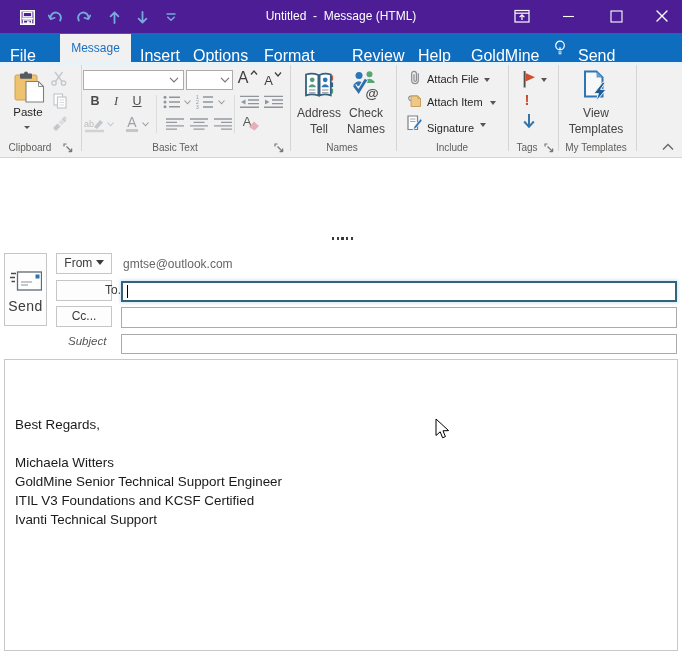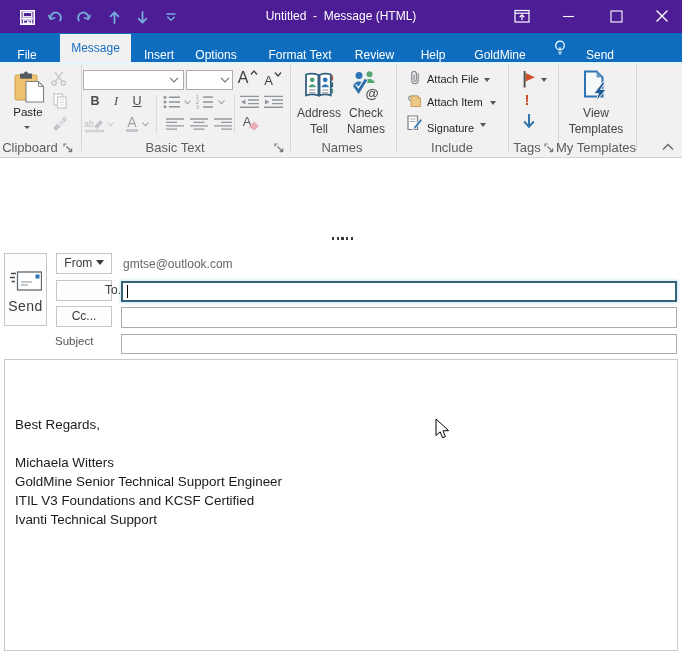--- a/index.html
+++ b/index.html
@@ -3,48 +3,48 @@
 <meta charset="utf-8">
 <style>
 * { margin:0; padding:0; box-sizing:border-box; }
 html,body { width:682px; height:656px; background:#fff; font-family:"Liberation Sans", sans-serif; overflow:hidden; }
 #win { position:relative; width:682px; height:656px; background:#fff; }
 .abs { position:absolute; }
 
 
 #titlebar { position:absolute; left:0; top:0; width:682px; height:33px; background:#4c1d95; }
 #tabrow { position:absolute; left:0; top:33px; width:682px; height:29px; background:#0e6dbe; }
-.tab { position:absolute; top:8px; height:29px; line-height:29px; color:#fff; font-size:12px; text-align:center; }
+.tab { position:absolute; top:8px; height:29px; line-height:29px; color:#fff; font-size:16px; }
 #msgtab { position:absolute; left:60px; top:0.5px; width:71px; height:28.5px; background:#f1f1f1; color:#1a6fc0; font-size:12px; text-align:center; line-height:28px; }
 #title-text { position:absolute; top:0; left:0; width:682px; height:33px; line-height:33px; color:#fff; font-size:12px; text-align:center; }
 
 
 #ribbon { position:absolute; left:0; top:62px; width:682px; height:96px; background:#f1f1f1; border-bottom:1px solid #d4d4d4; }
 .gsep { position:absolute; top:3px; width:1px; height:86px; background:#d5d5d5; }
-.glabel { position:absolute; top:79px; height:14px; font-size:13px; color:#605e5c; text-align:center; line-height:14px; }
+.glabel { position:absolute; top:79px; height:14px; font-size:10px; color:#605e5c; text-align:center; line-height:14px; }
 .btxt { font-size:11px; color:#444; }
 .launcher { position:absolute; top:81px; width:10px; height:10px; }
 
 
 #addin { position:absolute; left:0; top:159px; width:682px; height:46px; background:#fff; }
 #gm-label { position:absolute; left:12px; top:12px; font-size:13px; color:#6a6a6a; }
 #gm-combo { position:absolute; left:133px; top:10px; width:229px; height:20px; background:#e2e2e2; border:1px solid #747474; font-size:13px; color:#000; line-height:18px; padding-left:4px; }
 
 
 #dots { position:absolute; left:332px; top:237px; width:24px; height:4px; }
 
 
 .hbtn { position:absolute; left:56px; width:56px; height:21px; background:#fdfdfd; border:1px solid #c6c6c6; font-size:12px; color:#3b3b3b; text-align:center; line-height:19px; }
 .field { position:absolute; left:121px; width:556px; height:21px; background:#fff; border:1px solid #ababab; }
 #sendbtn { position:absolute; left:4px; top:253px; width:43px; height:73px; background:#fdfdfd; border:1px solid #c6c6c6; }
 #sendtxt { position:absolute; left:0; top:44px; width:41px; text-align:center; font-size:14px; letter-spacing:0.4px; color:#3b3b3b; }
 #fromaddr { position:absolute; left:123px; top:257px; font-size:12px; color:#666; }
 #tofield { left:121px; top:281px; border:2px solid #356379; box-shadow:0 0 3px 1px rgba(160,210,235,0.55); }
 .caret { position:absolute; left:4px; top:2px; width:1px; height:13px; background:#000; }
-#subjlabel { position:absolute; left:55px; top:335px; font-size:11.5px; color:#555; }
+#subjlabel { position:absolute; left:68px; top:335px; font-size:11.5px; color:#555;font-style:italic; }
 
 
 #bodybox { position:absolute; left:4px; top:359px; width:674px; height:292px; background:#fff; border:1px solid #c8c8c8; }
 #sig { position:absolute; left:15px; top:415px; font-size:13.4px; color:#1a1a1a; line-height:19px; }
 </style>
 </head>
 <body>
 <div id="win">
   <div id="titlebar">
     <div id="title-text">Untitled&nbsp;&nbsp;-&nbsp;&nbsp;Message (HTML)</div>

